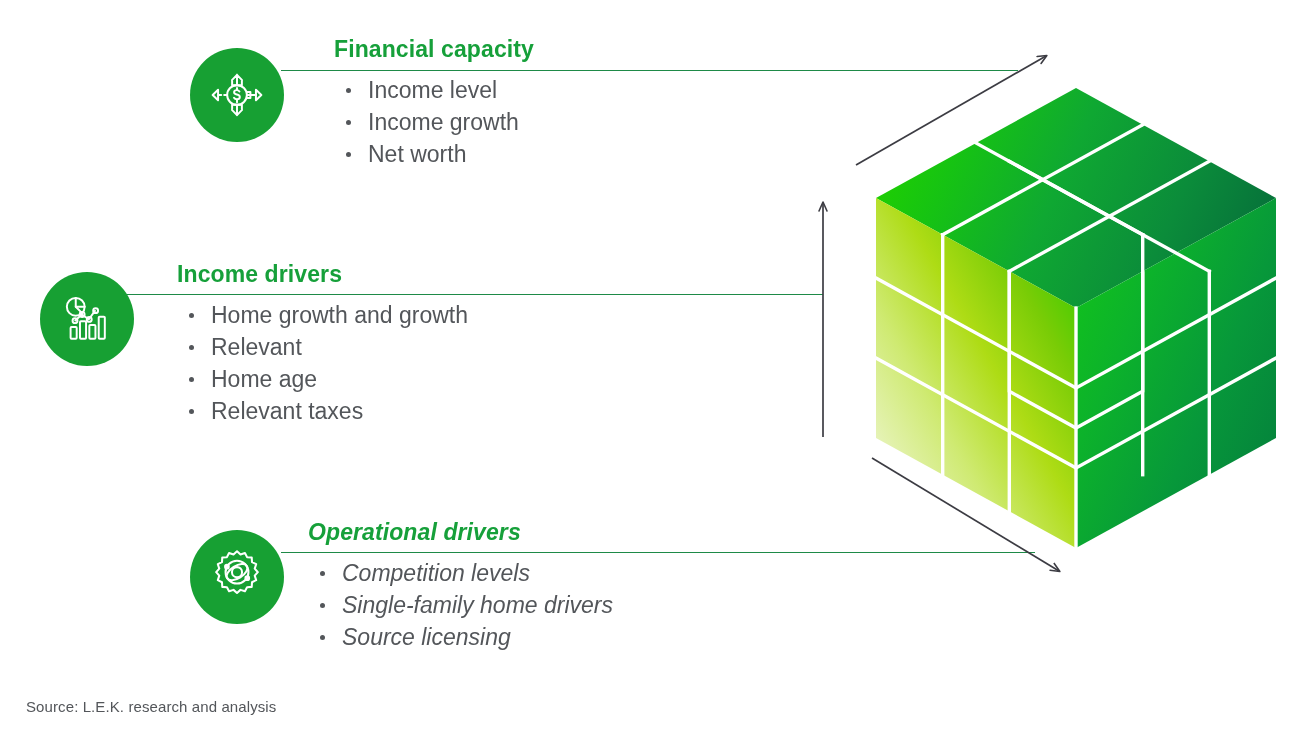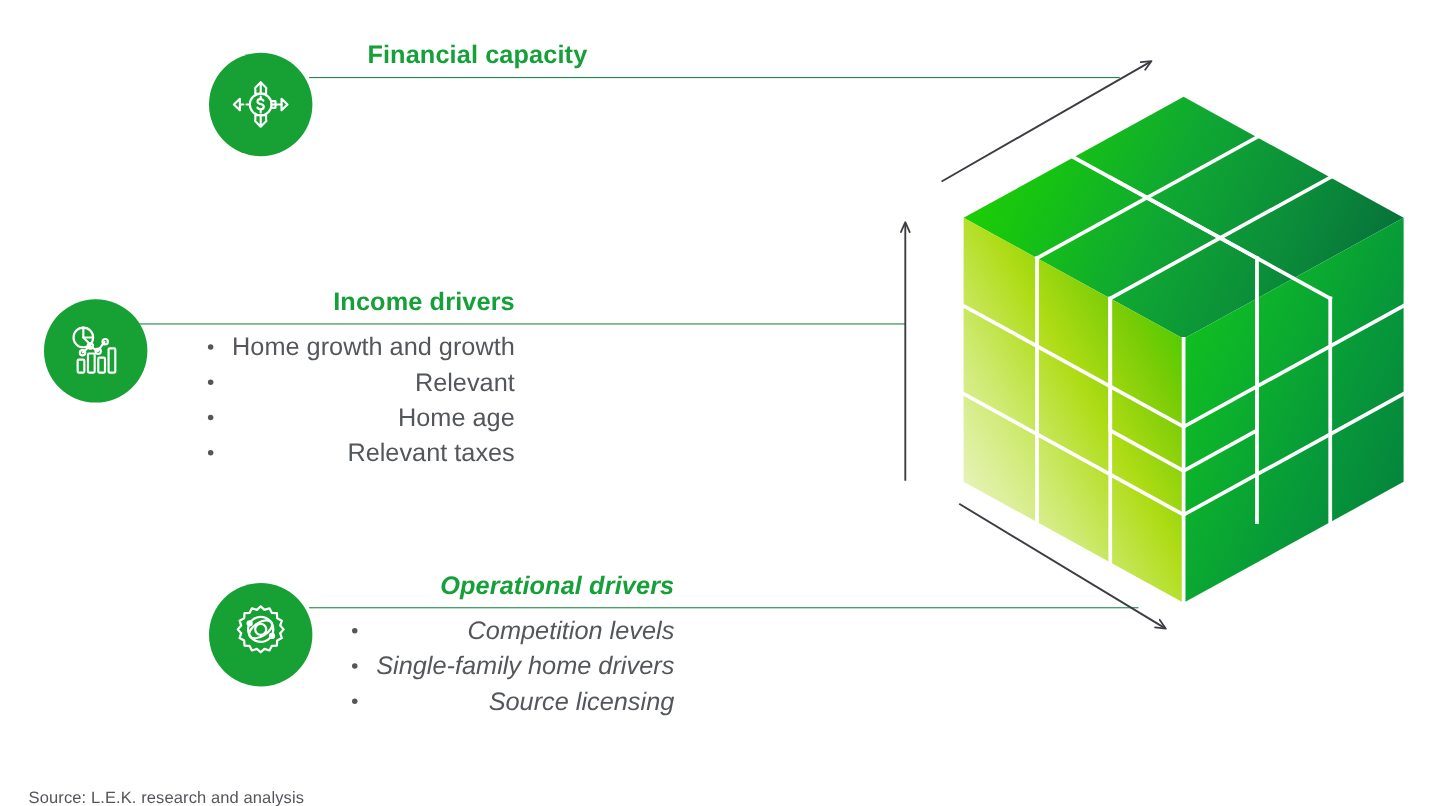--- a/index.html
+++ b/index.html
@@ -38,21 +38,20 @@
     display: block;
   }
 
   #badge-financial   { left: 190px; top: 48px; }
   #badge-demand      { left: 40px;  top: 272px; }
   #badge-operational { left: 190px; top: 530px; }
 
   
   .group {
     position: absolute;
-    text-align: right;
   }
   .group-title {
     color: #16A03A;
     font-size: 23px;
     font-weight: bold;
     letter-spacing: 0.1px;
     line-height: 26px;
     margin: 0;
     white-space: nowrap;
   }
@@ -115,21 +114,21 @@
     left: 860px;
     top: 70px;
     width: 430px;
     height: 500px;
   }
 
   
   #source-note {
     position: absolute;
     left: 26px;
-    top: 717px;
+    top: 698px;
     font-size: 15px;
     color: #53565A;
     letter-spacing: 0.1px;
     white-space: nowrap;
   }
 </style>
 </head>
 <body>
 
 <div id="stage">
@@ -171,20 +170,25 @@
 
       <path d="M42.5 32h3.7"></path>
       <path d="M42.3 28.8h4v6.4h-4"></path>
       <path d="M52.2 26.4L58 32l-5.8 5.6z"></path>
       <path d="M46.3 32h5.9"></path>
     </svg>
   </div>
 
   <div class="group" id="group-financial">
     <div class="group-title">Financial capacity</div>
+    <ul class="bullets">
+      <li>Income level</li>
+      <li>Income growth</li>
+      <li>Net worth</li>
+    </ul>
   </div>
 
   <div class="icon-badge" id="badge-demand">
     <svg width="60" height="60" viewBox="0 0 64 64" fill="none" stroke="#ffffff" stroke-width="2.1" stroke-linecap="round" stroke-linejoin="round">
 
       <circle cx="20" cy="19" r="9.5"></circle>
       <path d="M20 9.5V19h9.5"></path>
       <path d="M20 19l6.8 6.7"></path>
 
       <path d="M19.5 33.5l7-6.2 7.5 5 6.5-9"></path>

